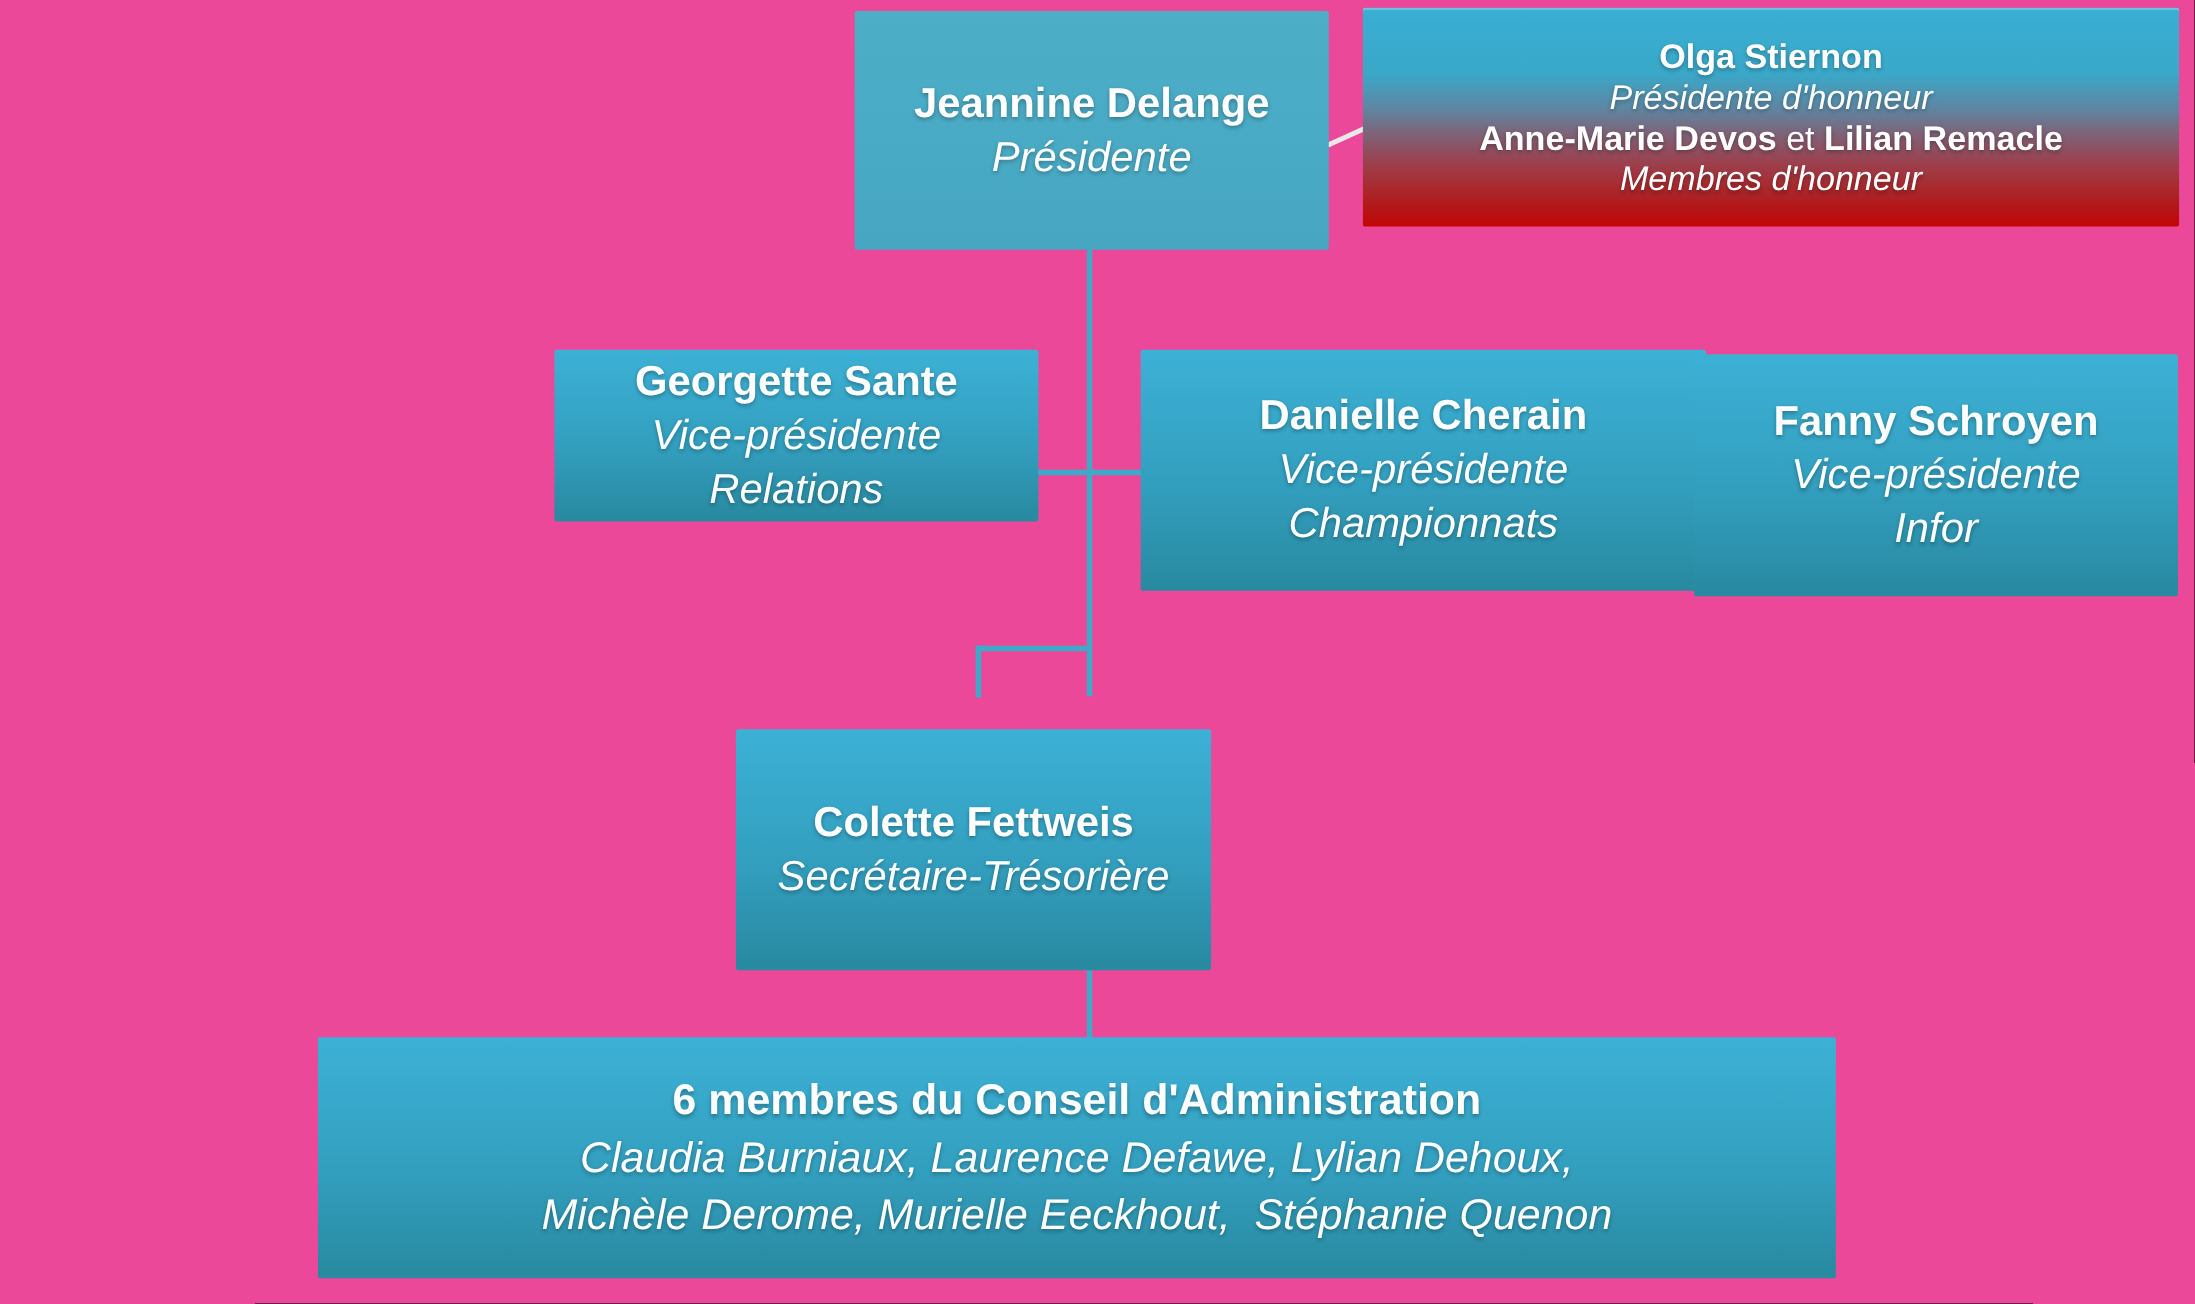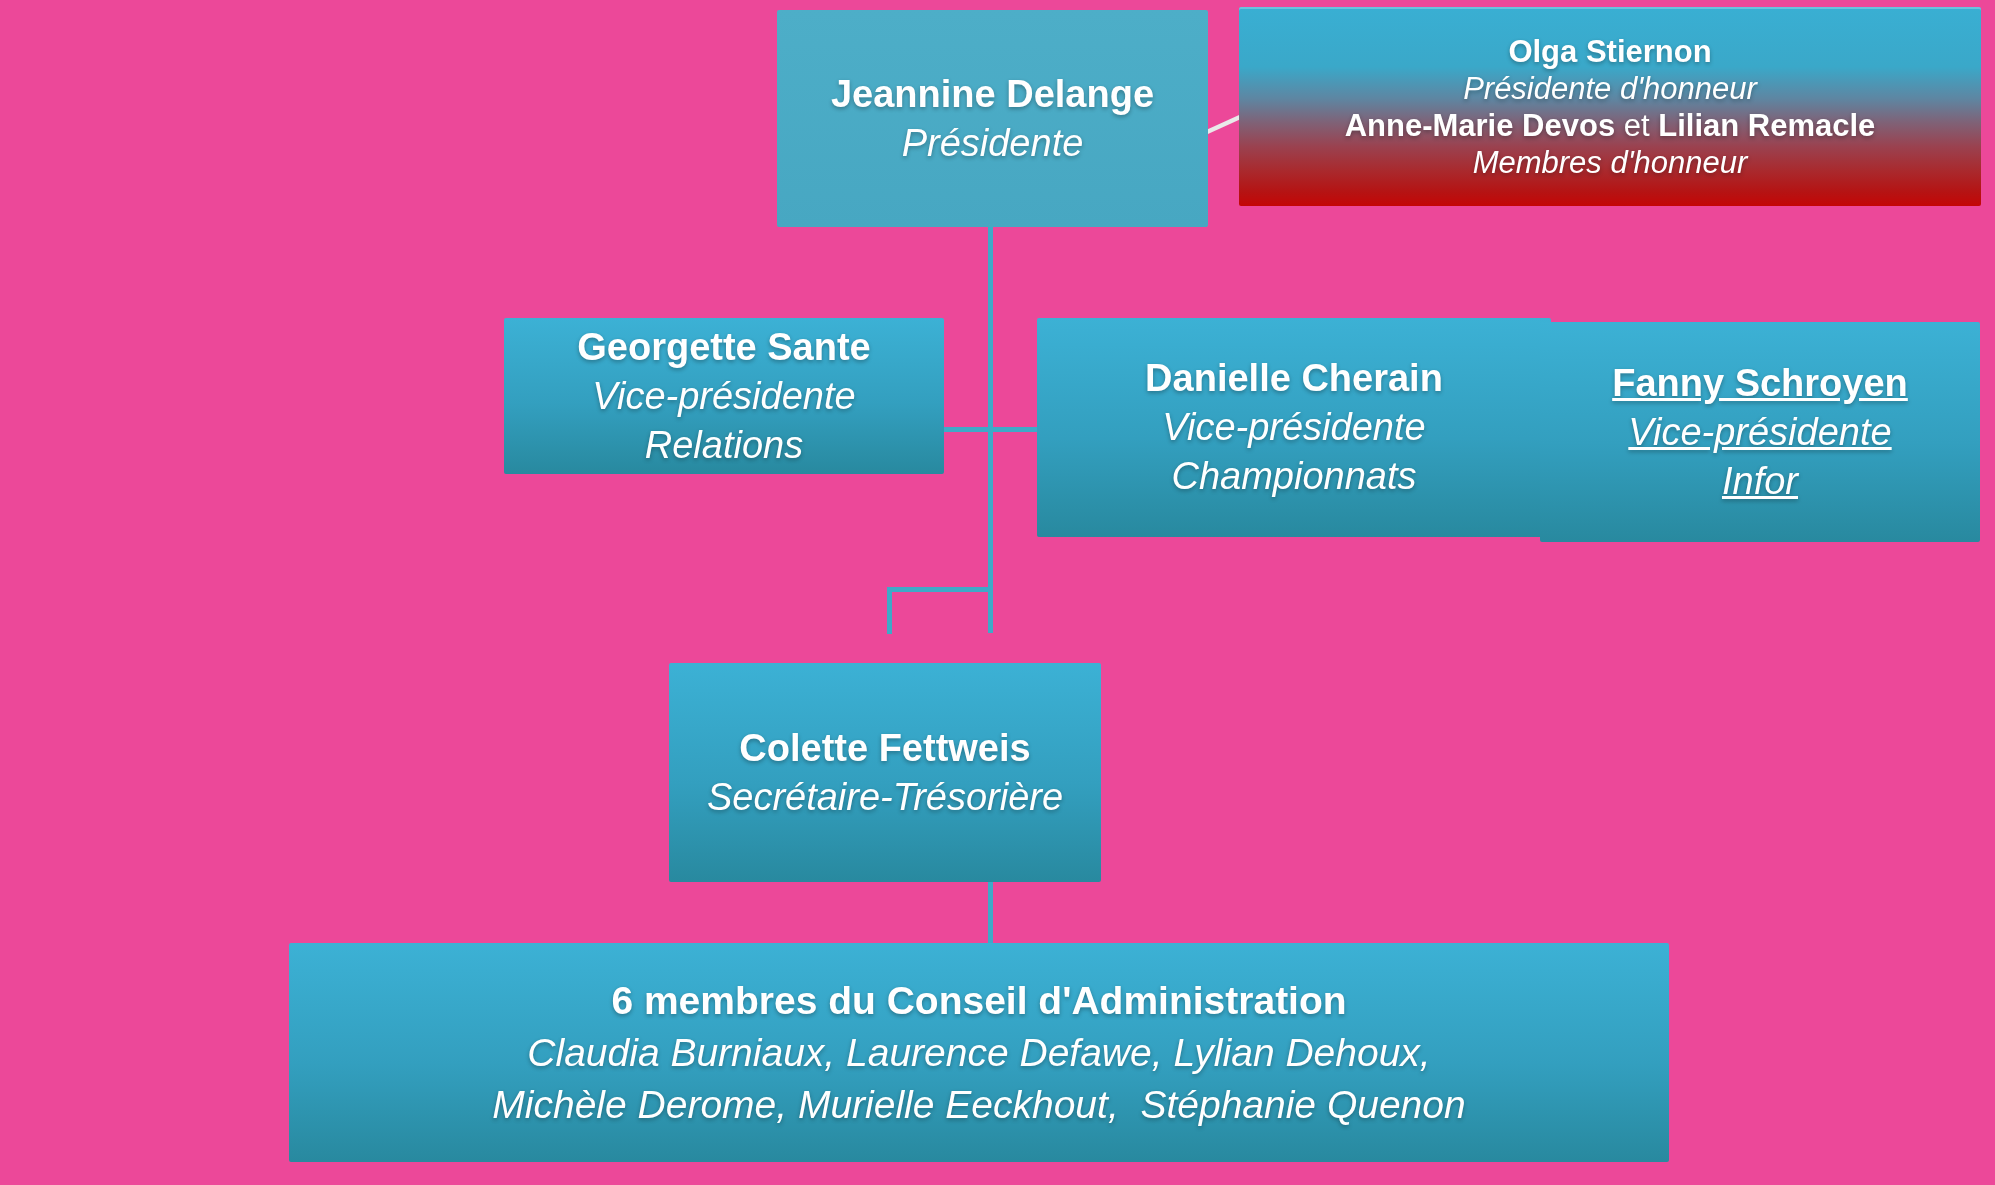--- a/index.html
+++ b/index.html
@@ -50,21 +50,21 @@
   }
   .node-honor {
     left: 1239px; top: 7px; width: 742px; height: 199px;
     background: linear-gradient(180deg,
       #39AFD3 0%, #3AA8C9 30%, #5E86A2 46%, #7F6277 58%,
       #9A4250 70%, #A92A2E 82%, #B51313 93%, #C40606 100%);
     box-shadow: inset 0 2px 0 rgba(255,255,255,0.25);
   }
   .node-vp1       { left: 504px;  top: 318px; width: 440px; height: 156px; }
   .node-vp2       { left: 1037px; top: 318px; width: 514px; height: 219px; }
-  .node-vp3       { left: 1540px; top: 322px; width: 440px; height: 220px; text-decoration: underline; }
+  .node-vp3       { left: 1540px; top: 322px; width: 440px; height: 220px; }
   .node-secretary { left: 669px;  top: 663px; width: 432px; height: 219px; }
   .node-board     { left: 289px;  top: 943px; width: 1380px; height: 219px; }
 
   
   .name {
     font-weight: bold;
     font-size: 38px;
     line-height: 49px;
   }
   .role {

